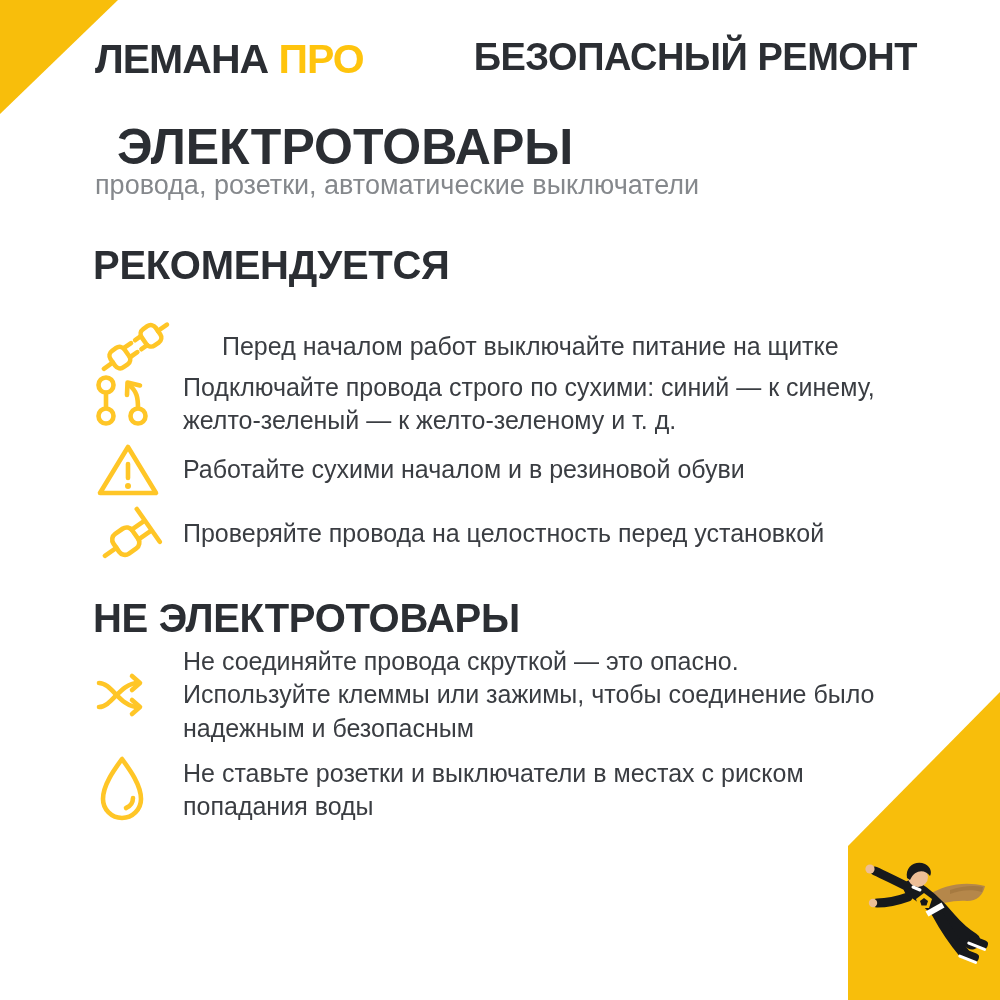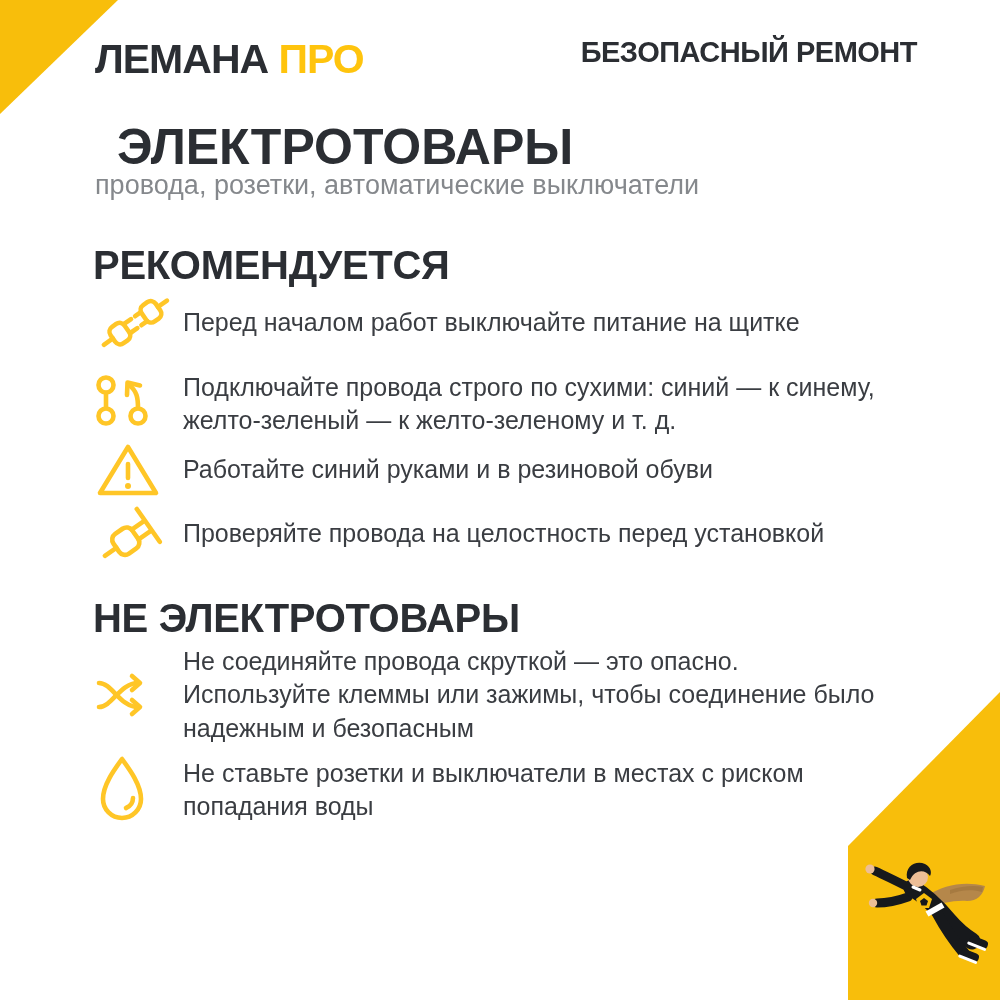--- a/index.html
+++ b/index.html
@@ -34,21 +34,21 @@
   .header{
     position:absolute;left:95px;top:36px;width:822px;
     display:flex;justify-content:space-between;align-items:flex-start;
   }
   .logo{
     font-size:41px;font-weight:bold;letter-spacing:-1px;
     color:var(--heading);white-space:nowrap;
   }
   .logo .accent{color:var(--logo_yellow);}
   .banner-title{
-    font-size:29px;font-weight:bold;letter-spacing:-0.5px;
+    font-size:38px;font-weight:bold;letter-spacing:-0.5px;
     color:var(--heading);white-space:nowrap;
   }
   
   .page-title{
     position:absolute;left:93px;top:118px;
     font-size:50px;font-weight:bold;letter-spacing:0;
     color:var(--heading);
     margin-left:24px;
   }
   .page-subtitle{
@@ -68,21 +68,21 @@
     position:absolute;left:93px;width:830px;
     display:flex;align-items:center;
   }
   .item .icon-box{
     flex:0 0 90px;display:flex;align-items:center;justify-content:flex-start;
   }
   .item .item-text{
     font-size:25px;line-height:1.33;color:var(--body_text);
     max-width:750px;white-space:pre-line;
   }
-  .it-1{top:292px;height:62px;}
+  .it-1{top:316px;height:62px;gap:39px;}
   .it-2{top:368px;height:72px;}
   .it-3{top:440px;height:60px;}
   .it-4{top:500px;height:68px;}
   .it-5{top:647px;height:96px;justify-content:space-between;}
   .it-6{top:746px;height:72px;margin-top:8px;}
   
   svg .st{
     fill:none;stroke:var(--icon_yellow);stroke-width:4.6;
     stroke-linecap:round;stroke-linejoin:round;
   }
@@ -141,21 +141,21 @@
   </div>
 
   <div class="item it-3">
     <span class="icon-box">
       <svg width="70" height="60" viewBox="0 0 70 60">
         <path class="st" d="M35,7 L63,53 L7,53 Z"></path>
         <line class="st" x1="35" y1="24" x2="35" y2="38"></line>
         <circle class="fl" cx="35" cy="46" r="3"></circle>
       </svg>
     </span>
-    <span class="item-text">Работайте синий руками и в резиновой обуви</span>
+    <span class="item-text">Работайте сухими началом и в резиновой обуви</span>
   </div>
 
   <div class="item it-4">
     <span class="icon-box">
       <svg width="86" height="72" viewBox="0 0 86 72">
         <g transform="rotate(-35 43 36)">
           <line class="st" x1="5" y1="36" x2="19" y2="36"></line>
           <rect class="st" x="19" y="24" width="23" height="24" rx="7"></rect>
           <line class="st" x1="42" y1="30" x2="56" y2="30"></line>
           <line class="st" x1="42" y1="42" x2="56" y2="42"></line>

